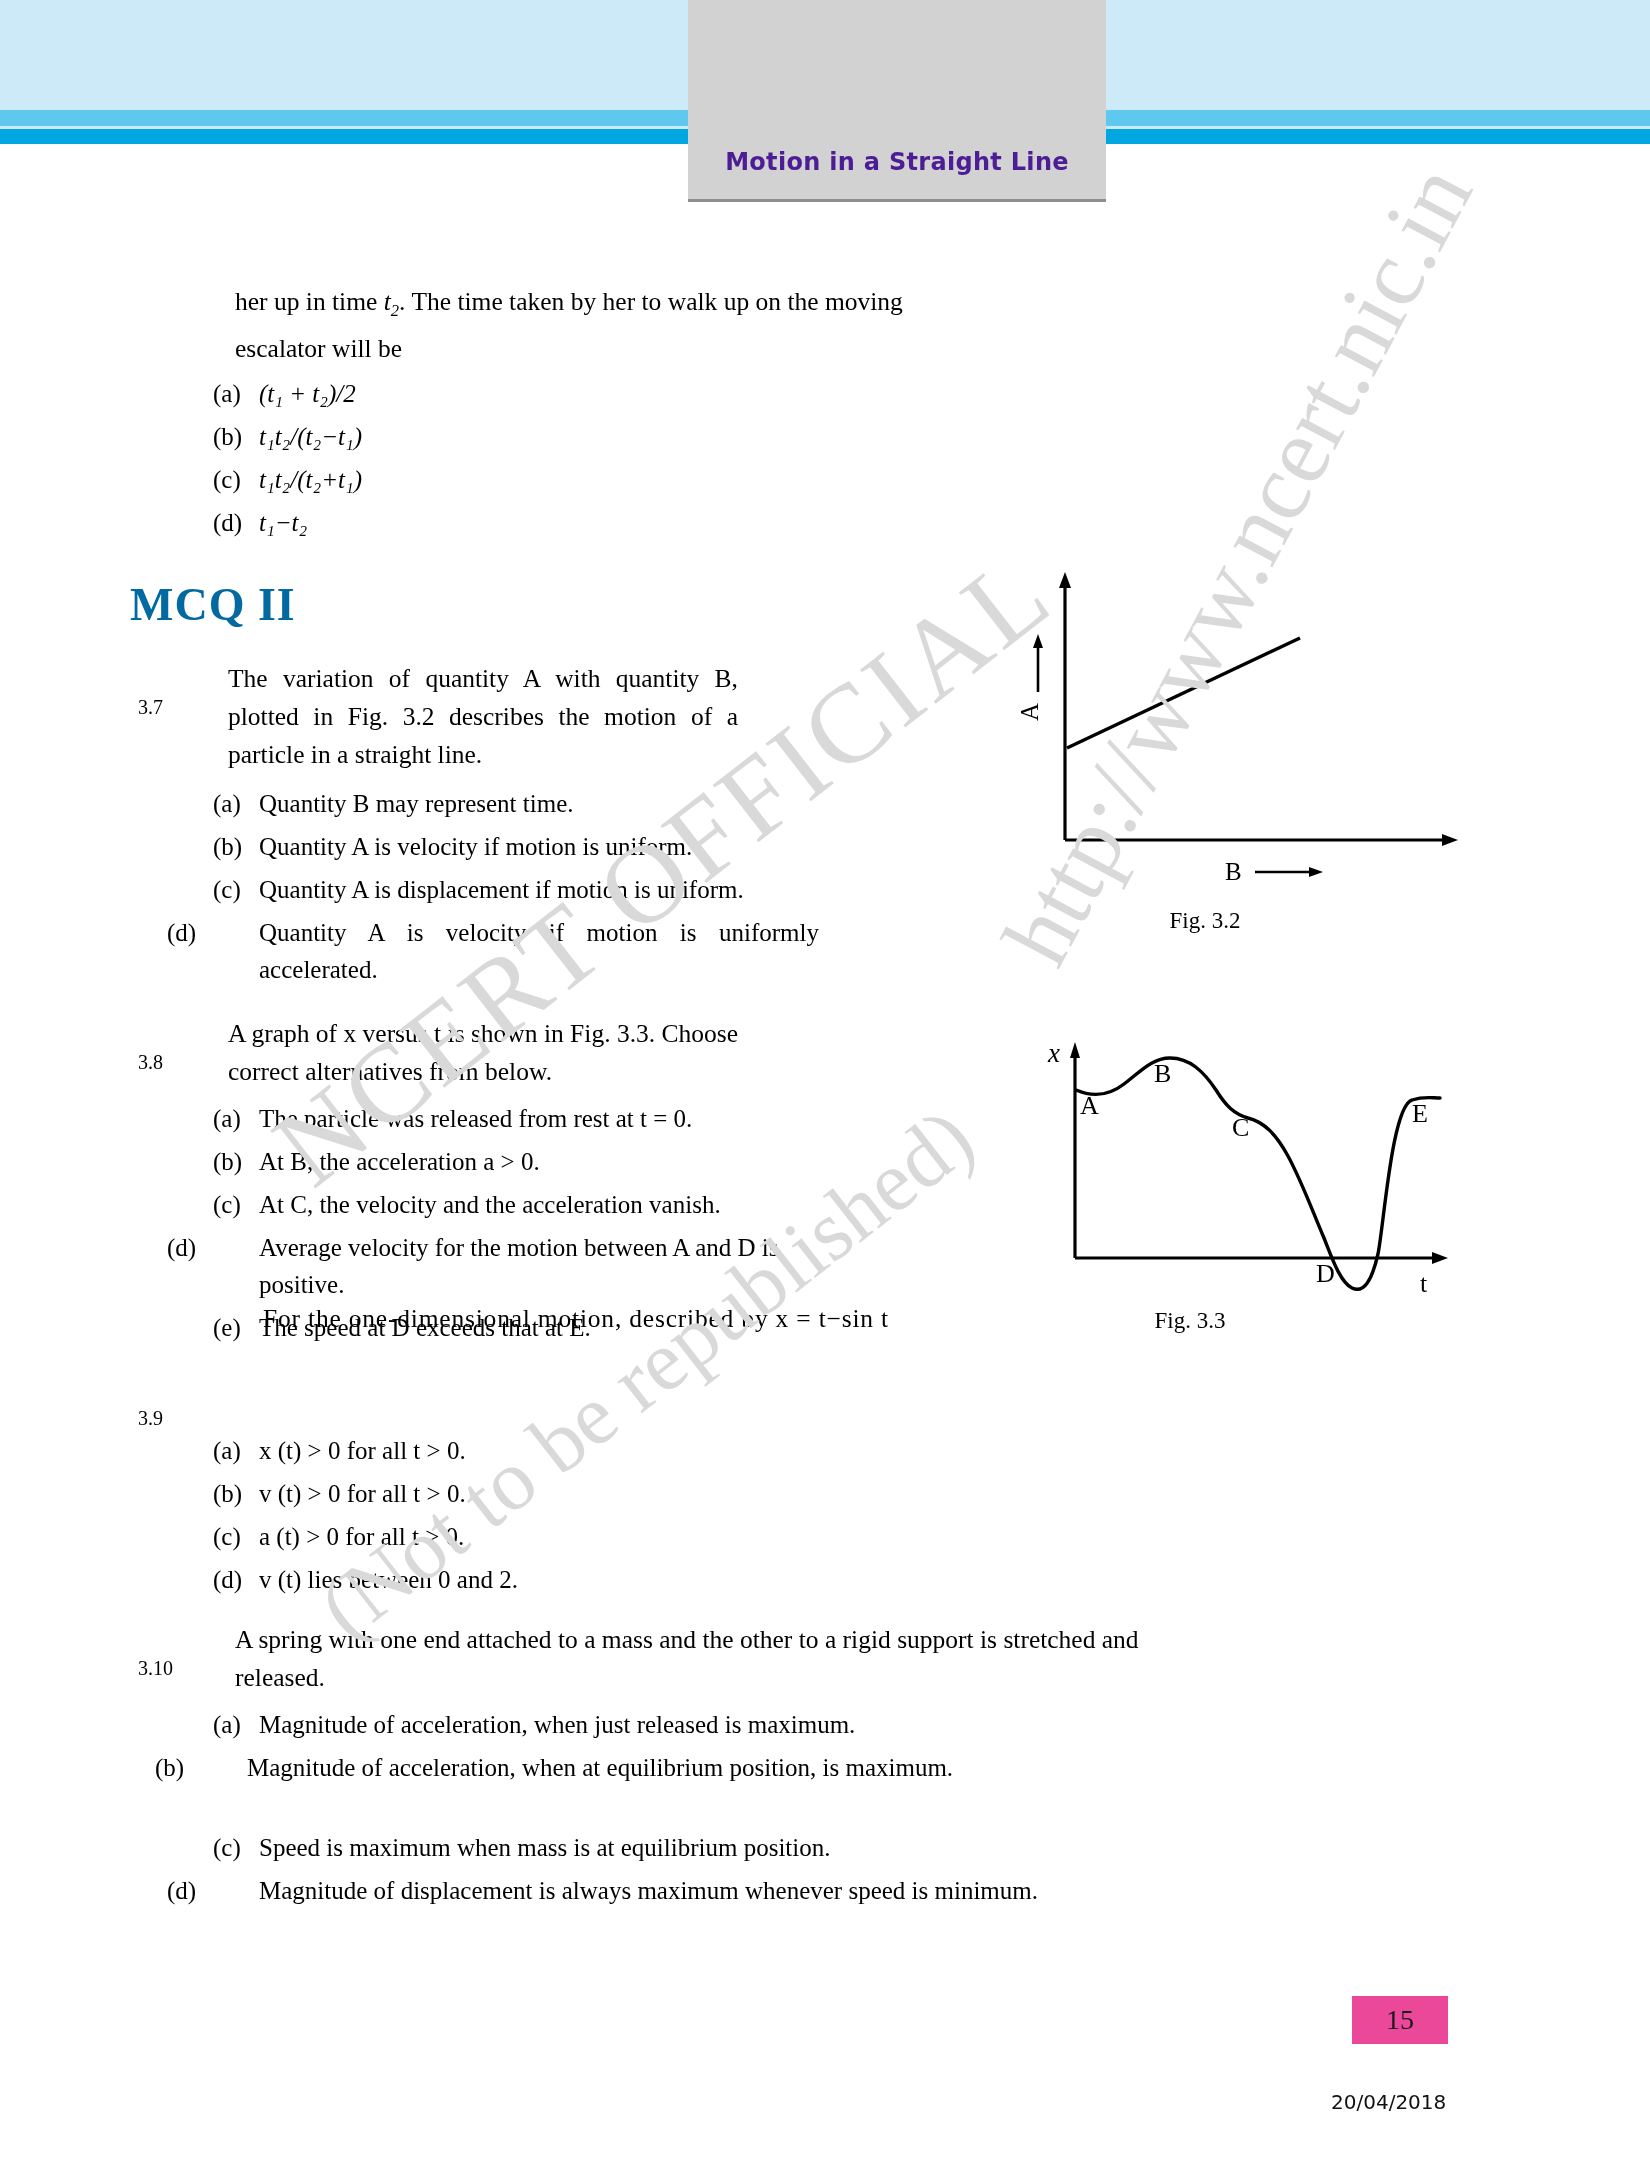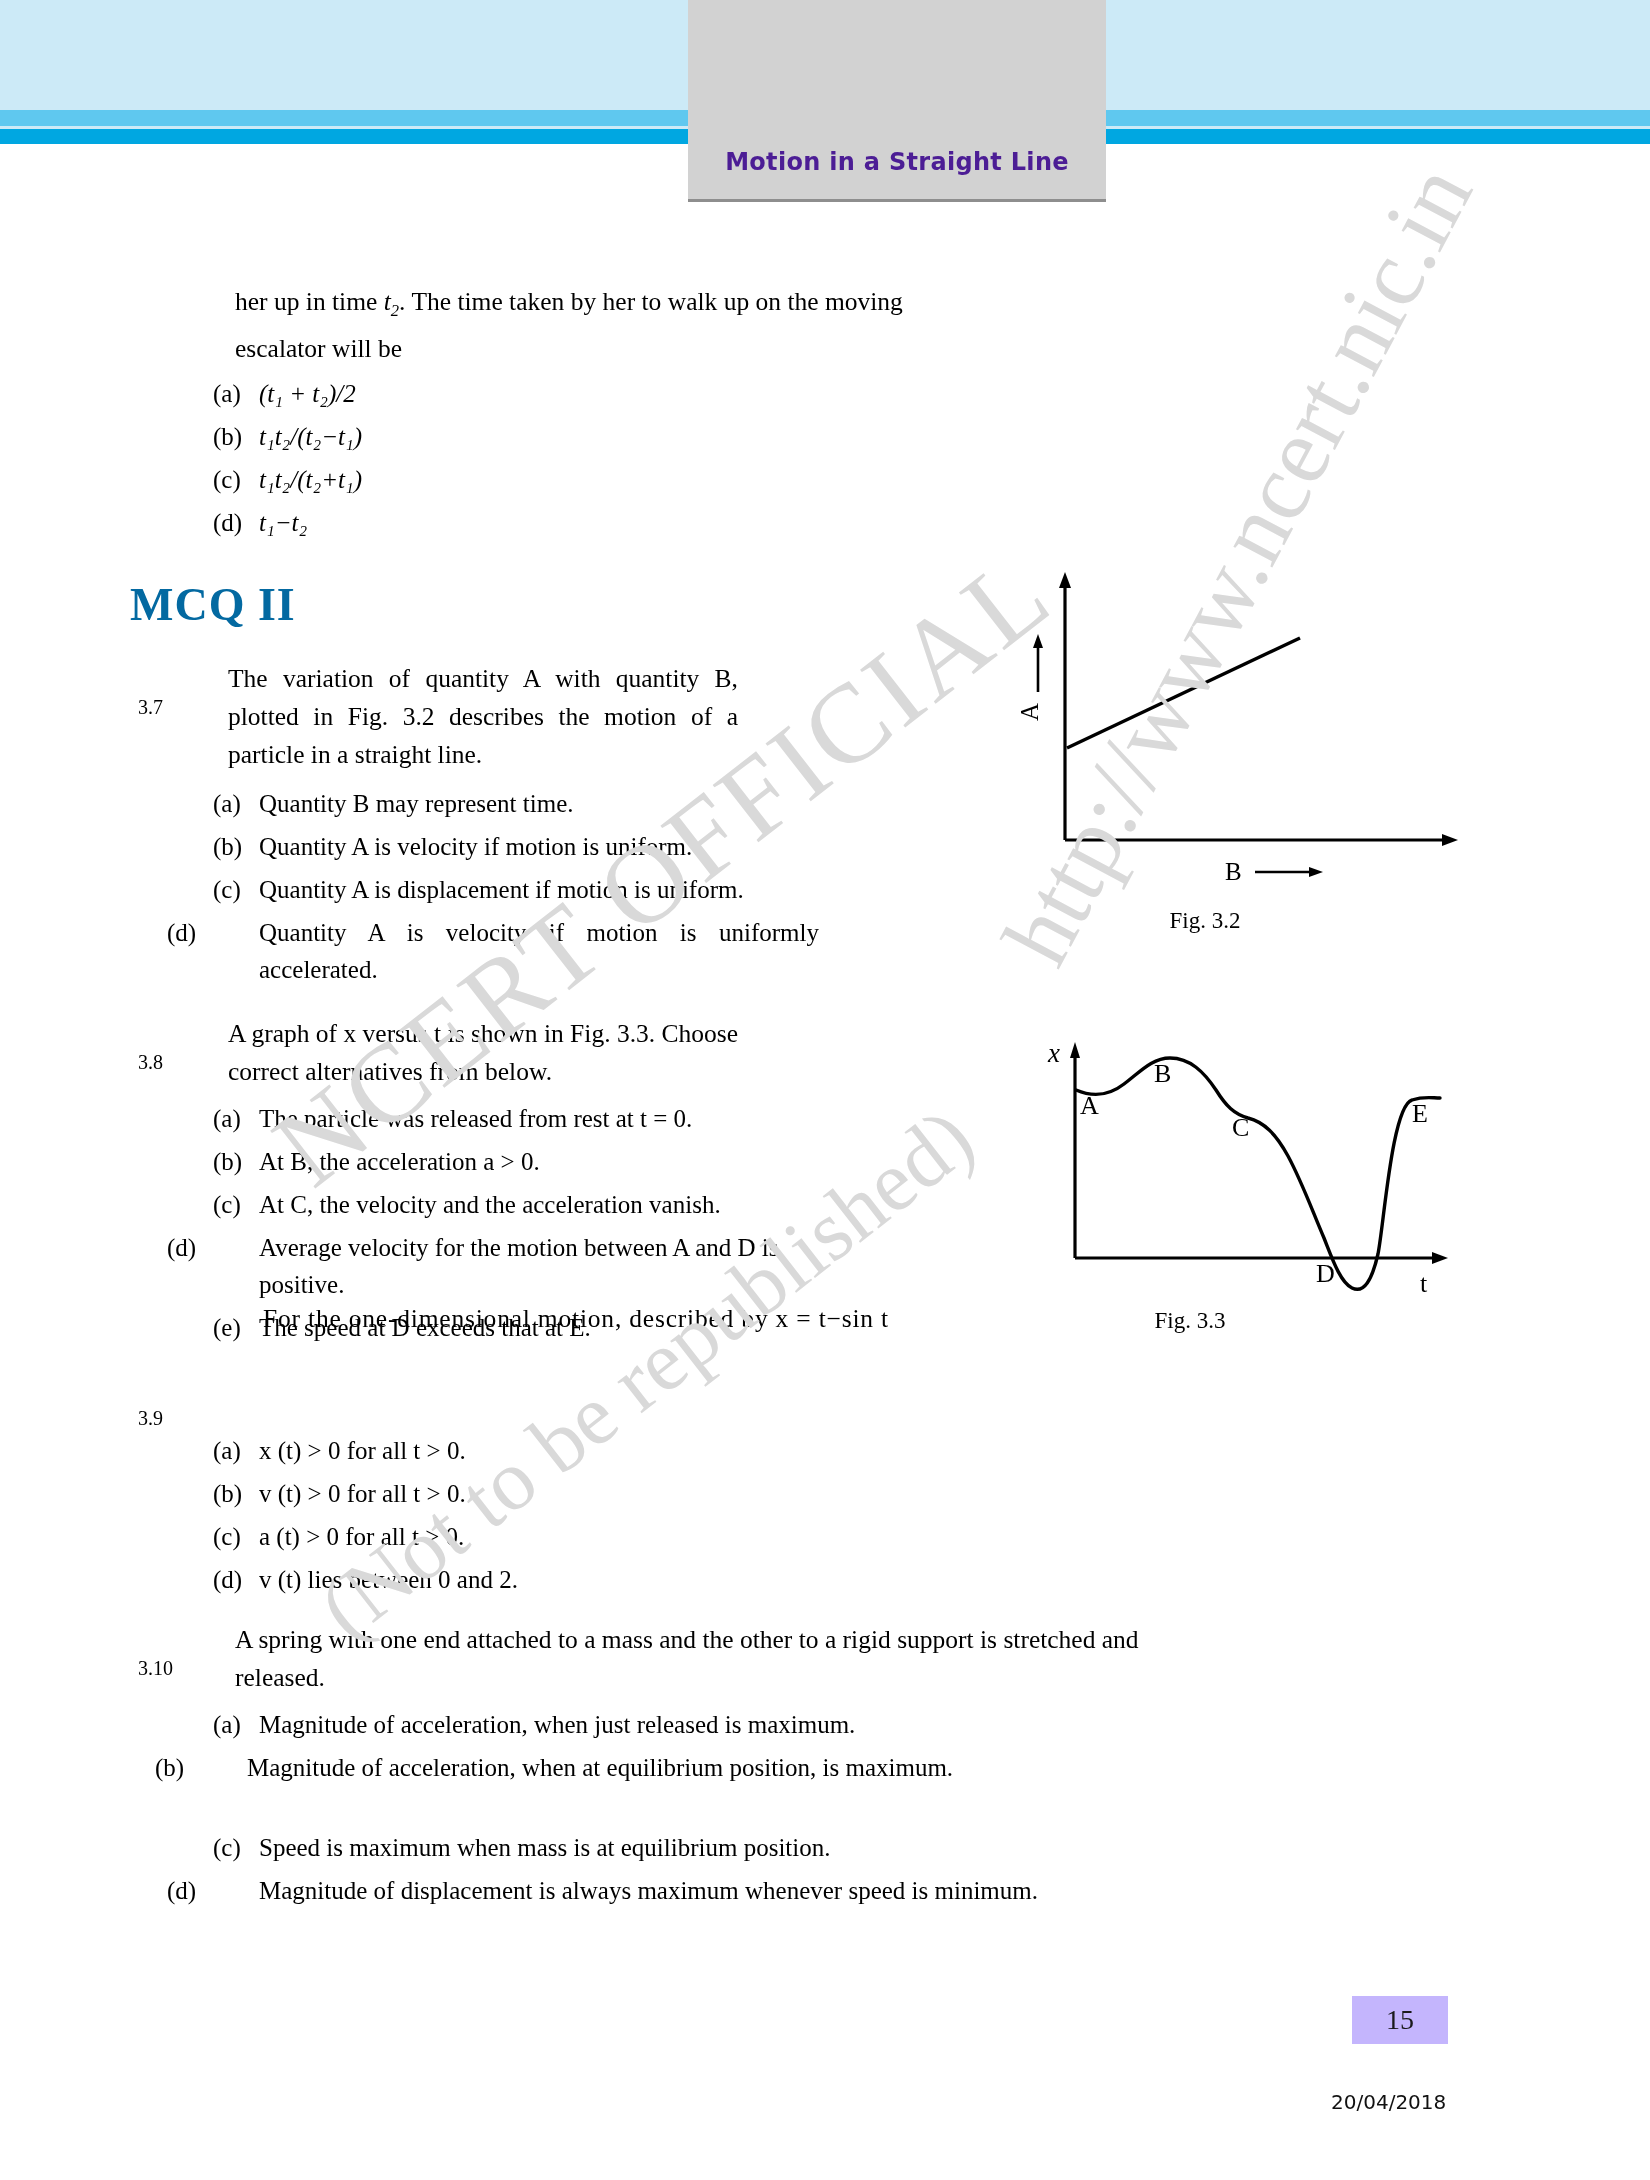--- a/index.html
+++ b/index.html
@@ -147,21 +147,21 @@
     font-size: 23px;
     text-align: center;
     width: 100%;
   }
 
   
   .page-box {
     position: absolute;
     left: 1352px; top: 1996px;
     width: 96px; height: 48px;
-    background: #c4b5fd;
+    background: #ec4899;
     display: flex;
     align-items: center;
     justify-content: center;
     font-size: 28px;
     color: #1a1a1a;
   }
   .footer-date {
     position: absolute;
     left: 1331px; top: 2090px;
     font-family: "DejaVu Sans", sans-serif;

